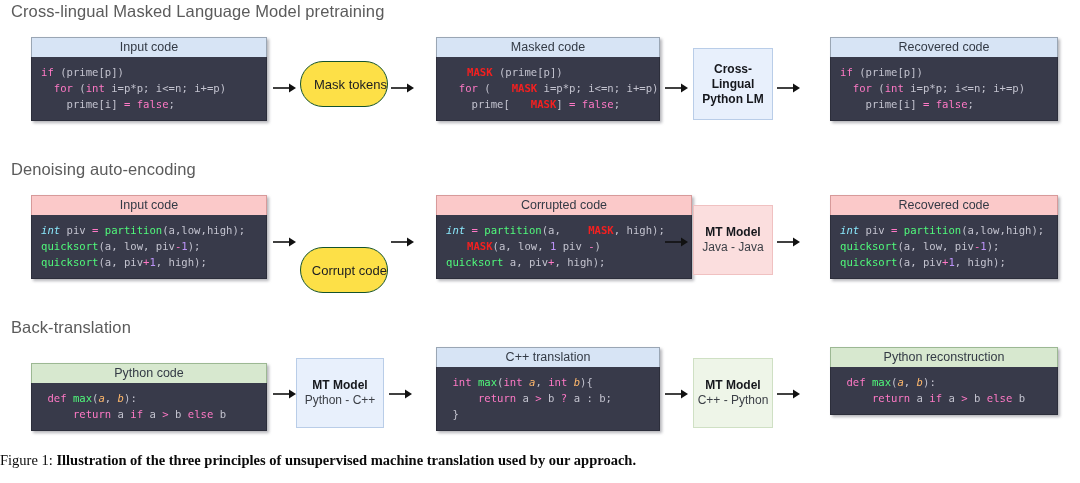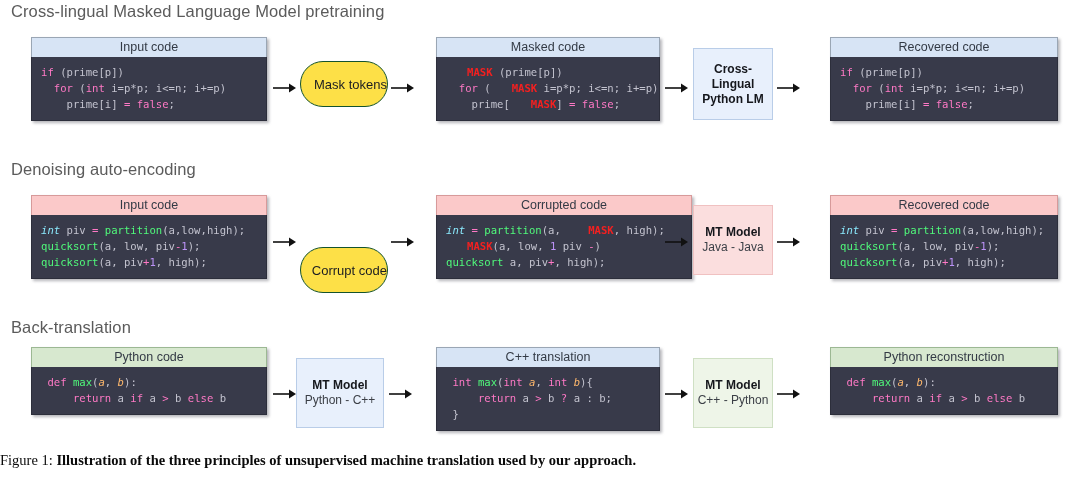--- a/index.html
+++ b/index.html
@@ -202,21 +202,21 @@
 
   <div class="panel pink" style="left:810px;top:195px;width:248px;height:88px;">
     <div class="hdr">Recovered code</div>
     <div class="body"><span class="ty">int</span> <span class="pl">piv </span><span class="op">=</span> <span class="fn">partition</span><span class="pl">(a,low,high);</span>
 <span class="fn">quicksort</span><span class="pl">(a, low, piv</span><span class="op">-</span><span class="num">1</span><span class="pl">);</span>
 <span class="fn">quicksort</span><span class="pl">(a, piv</span><span class="op">+</span><span class="num">1</span><span class="pl">, high);</span></div>
   </div>
 
   <div class="section-title" style="left:11px;top:318px;">Back-translation</div>
 
-  <div class="panel green" style="left:11px;top:347px;width:256px;height:88px;">
+  <div class="panel green" style="left:11px;top:363px;width:256px;height:88px;">
     <div class="hdr">Python code</div>
     <div class="body"> <span class="kw">def</span> <span class="fn">max</span><span class="pl">(</span><span class="param">a</span><span class="pl">, </span><span class="param">b</span><span class="pl">):</span>
      <span class="kw">return</span> <span class="pl">a </span><span class="kw">if</span><span class="pl"> a </span><span class="op">&gt;</span><span class="pl"> b </span><span class="kw">else</span><span class="pl"> b</span></div>
   </div>
 
   <div class="arrow" style="left:272px;top:388px;width:26px;">
     <svg width="26" height="12" viewBox="0 0 26 12">
         <path d="M1 6 H18" stroke="#111" stroke-width="1.6" fill="none"></path>
         <path d="M17 1.5 L24 6 L17 10.5 Z" fill="#111"></path>
       </svg>

